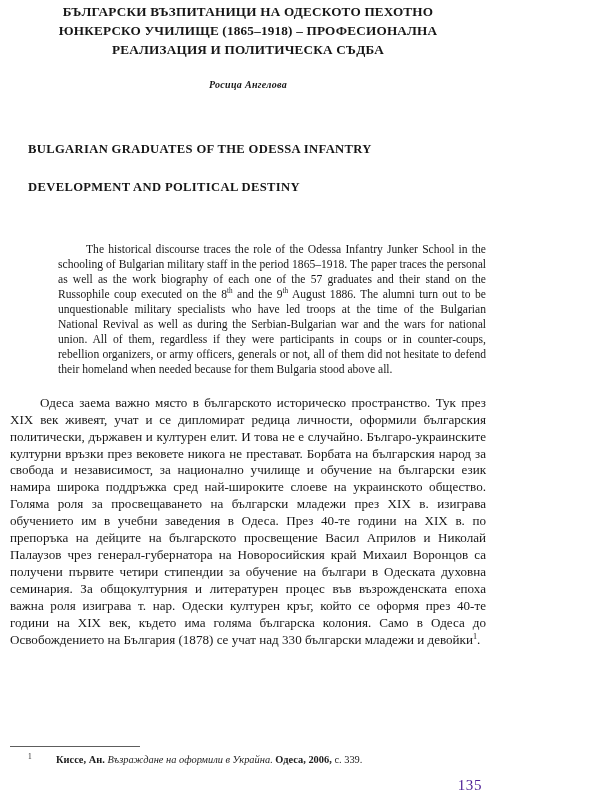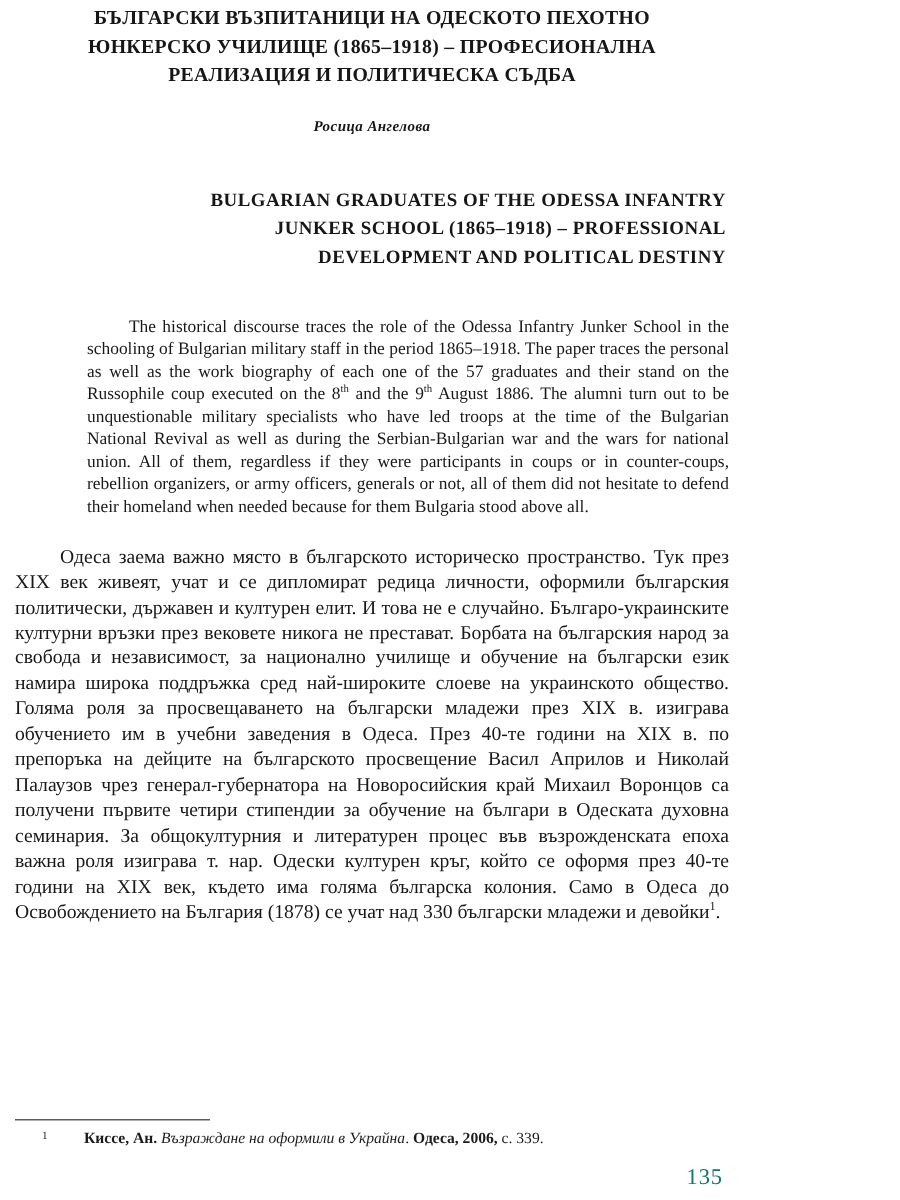--- a/index.html
+++ b/index.html
@@ -38,26 +38,26 @@
     margin: 0;
     padding-top: 20px;
     font-size: 10px;
     font-weight: bold;
     font-style: italic;
     text-align: center;
     letter-spacing: 0.3px;
     color: #161616;
   }
   .title-en {
-    margin: 0;
+    margin: 16px;
     padding-top: 34px;
     font-size: 12.6px;
     font-weight: bold;
     line-height: 1.5;
-    text-align: right;
+    text-align: left;
     letter-spacing: 0.35px;
     text-transform: uppercase;
     color: #161616;
   }
   .author-en {
     margin: 0;
     padding-top: 20px;
     font-size: 13.2px;
     font-weight: bold;
     font-style: italic;
@@ -141,42 +141,42 @@
   .fn-place {
     font-weight: bold;
   }
 
   
   .page-number {
     position: absolute;
     right: 14px;
     bottom: 6px;
     font-size: 15px;
-    color: #0f766e;
+    color: #4c1d95;
     letter-spacing: 0.6px;
   }
 </style>
 </head>
 <body>
 
 <div class="page">
 
   <div class="title-block">
 
     <h1 class="title-bg">
       <span>БЪЛГАРСКИ ВЪЗПИТАНИЦИ НА ОДЕСКОТО ПЕХОТНО</span><br>
       <span>ЮНКЕРСКО УЧИЛИЩЕ (1865–1918) – ПРОФЕСИОНАЛНА</span><br>
       <span>РЕАЛИЗАЦИЯ И ПОЛИТИЧЕСКА СЪДБА</span>
     </h1>
 
     <p class="author-bg">Росица Ангелова</p>
 
     <h2 class="title-en">
       <span>BULGARIAN GRADUATES OF THE ODESSA INFANTRY</span><br>
-      <span>JUNKER SCHOOL (1865–1918) – PROFESSIONAL</span><br>
+      <br>
       <span>DEVELOPMENT AND POLITICAL DESTINY</span>
     </h2>
 
 
   </div>
 
   <div class="body-block">
 
     <p class="para abstract"><span>The historical discourse traces the role of the Odessa Infantry Junker School in the schooling of Bulgarian military staff in the period 1865–1918. The paper traces the personal as well as the work biography of each one of the 57 graduates and their stand on the Russophile coup executed on the 8</span><sup>th</sup><span> and the 9</span><sup>th</sup><span> August 1886. The alumni turn out to be unquestionable military specialists who have led troops at the time of the Bulgarian National Revival as well as during the Serbian-Bulgarian war and the wars for national union. All of them, regardless if they were participants in coups or in counter-coups, rebellion organizers, or army officers, generals or not, all of them did not hesitate to defend their homeland when needed because for them Bulgaria stood above all.</span></p>
 

